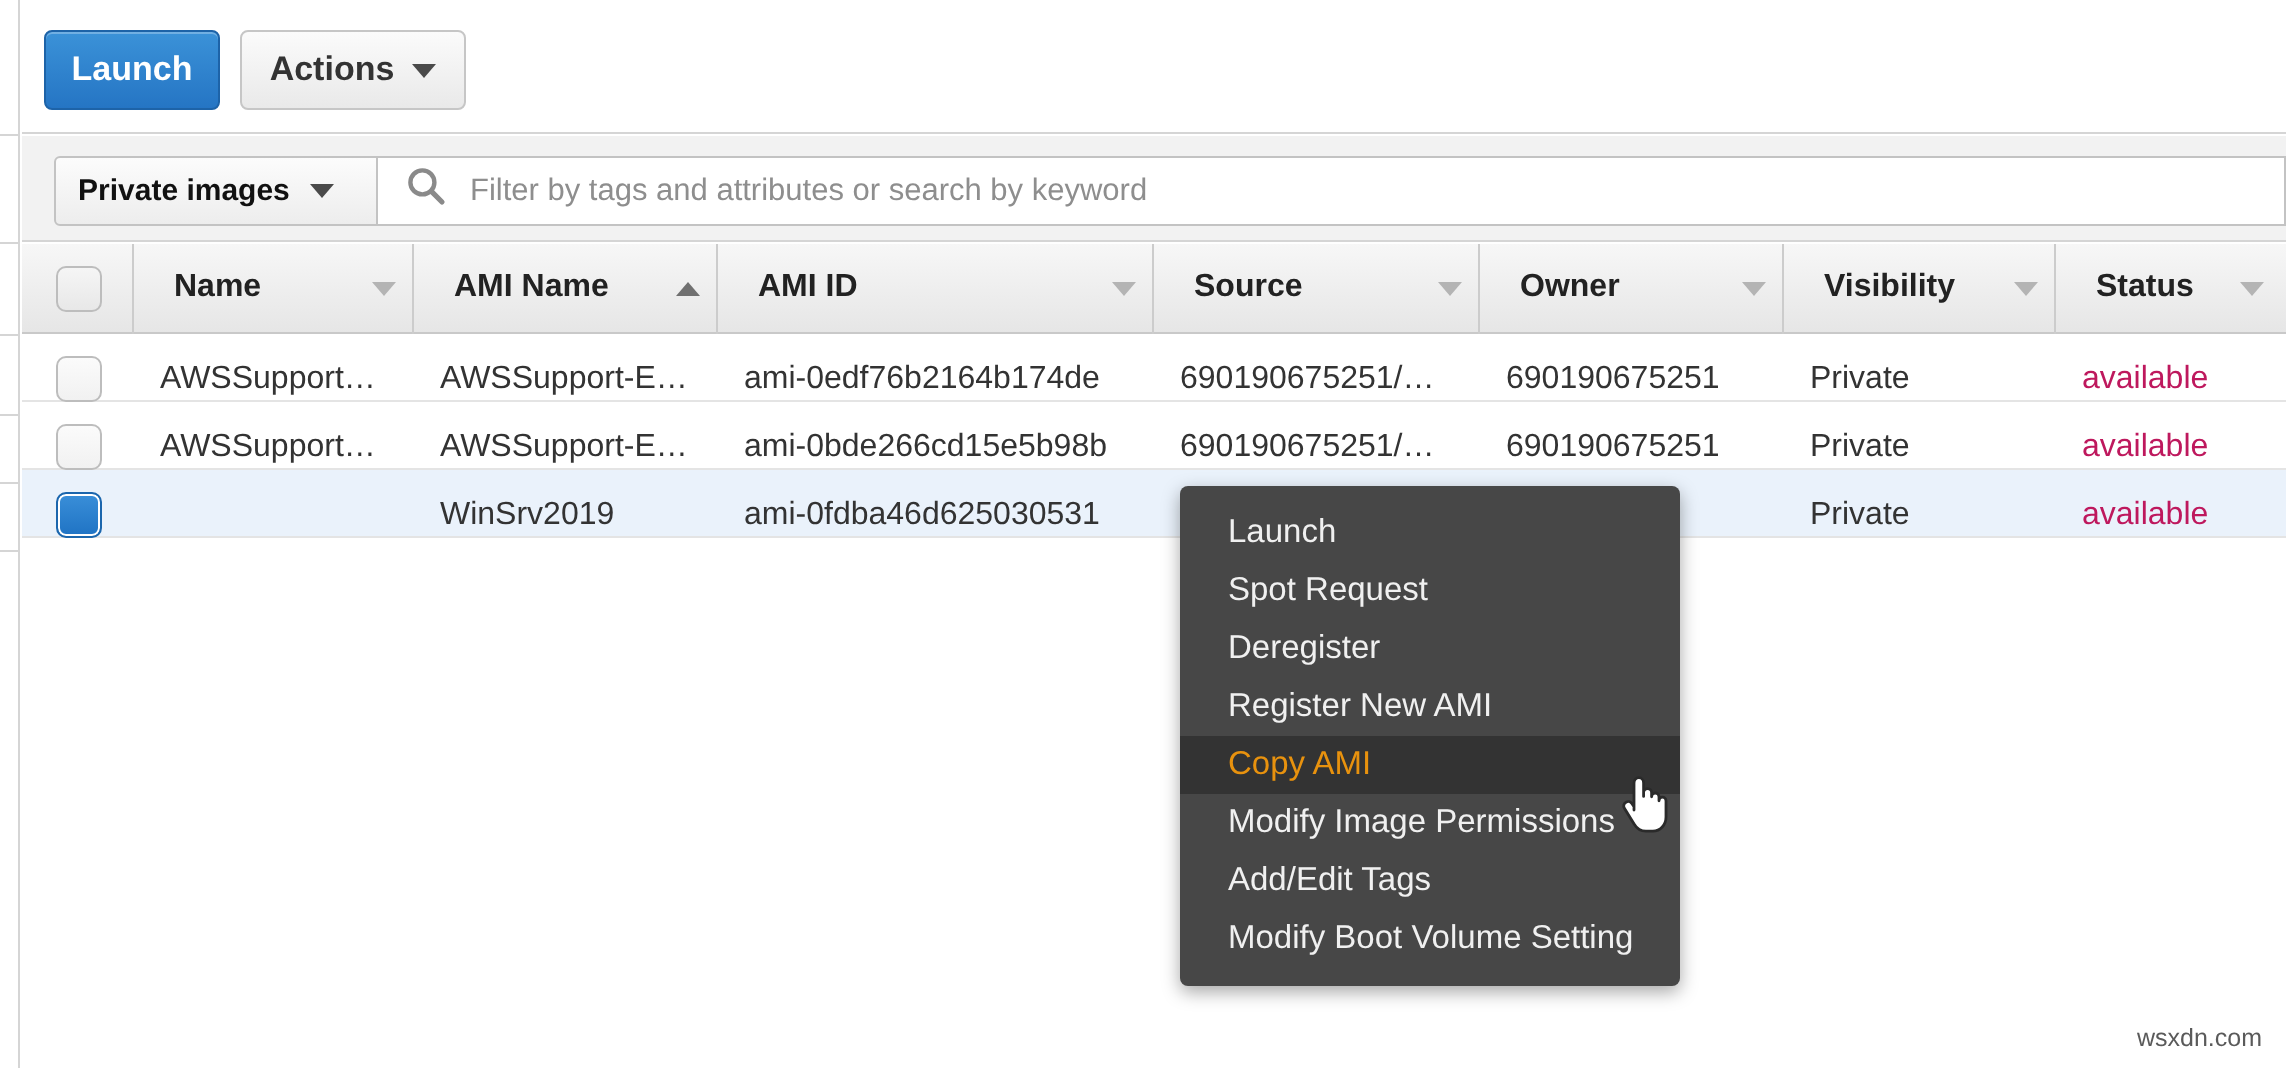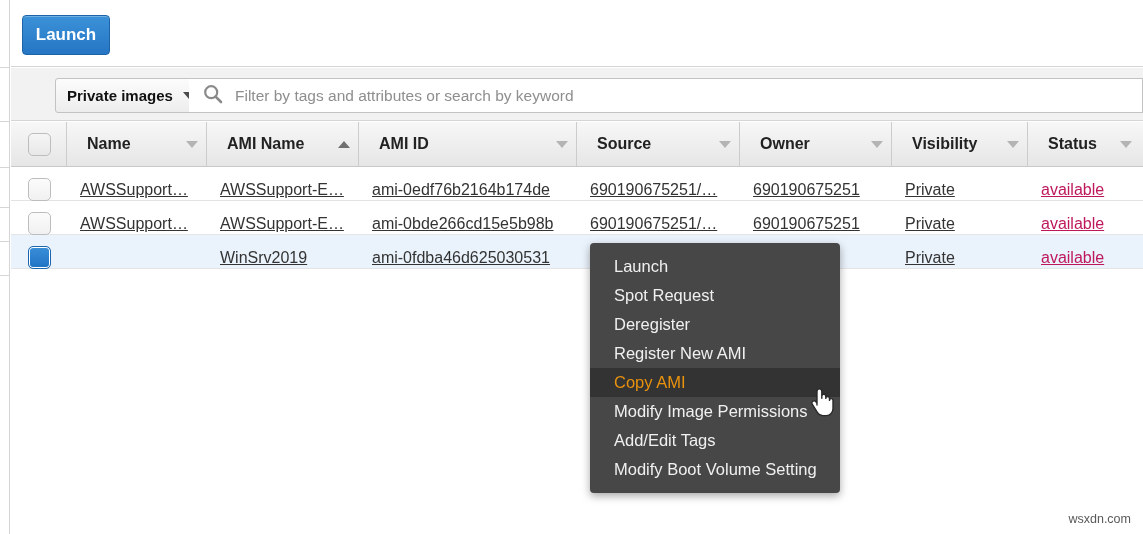--- a/index.html
+++ b/index.html
@@ -91,21 +91,20 @@
     border-radius: 3px 0 0 3px;
     display: flex;
     align-items: center;
     padding: 0 11px;
     gap: 10px;
     font-size: 15px;
     font-weight: bold;
     color: #111111;
     cursor: pointer;
     user-select: none;
-    margin-left: 28px;
   }
   .search-wrap {
     position: absolute;
     left: 178px; top: 10px;
     width: 954px; height: 35px;
     background: #ffffff;
     border: 1px solid #c3c3c3;
     border-left: none;
     display: flex;
     align-items: center;
@@ -178,21 +177,20 @@
   .row.selected { background: #eaf2fb; }
   .td {
     height: 34px;
     display: flex;
     align-items: center;
     padding: 12px 8px 0 14px;
     font-size: 16px;
     color: #333333;
     white-space: nowrap;
     overflow: hidden;
-    text-decoration: underline;
   }
   .td.status { color: #be185d; }
 
   
   .c-check { width: 55px; padding-left: 17px; }
   .c-name  { width: 140px; }
   .c-ami   { width: 152px; }
   .c-amiid { width: 218px; gap: 16px; }
   .c-src   { width: 163px; }
   .c-owner { width: 152px; }
@@ -268,20 +266,24 @@
     <div class="gutter-tick" style="top:121px"></div>
     <div class="gutter-tick" style="top:167px"></div>
     <div class="gutter-tick" style="top:207px"></div>
     <div class="gutter-tick" style="top:241px"></div>
     <div class="gutter-tick" style="top:275px"></div>
   </div>
 
   <div class="toolbar">
     <div class="btn btn-launch">
       <span>Launch</span>
+    </div>
+    <div class="btn btn-actions">
+      <span>Actions</span>
+      <span class="caret-down"></span>
     </div>
   </div>
 
   <div class="filterbar">
     <div class="scope-select">
       <span>Private images</span>
       <span class="caret-down"></span>
     </div>
     <div class="search-wrap">
       <span class="search-icon">

